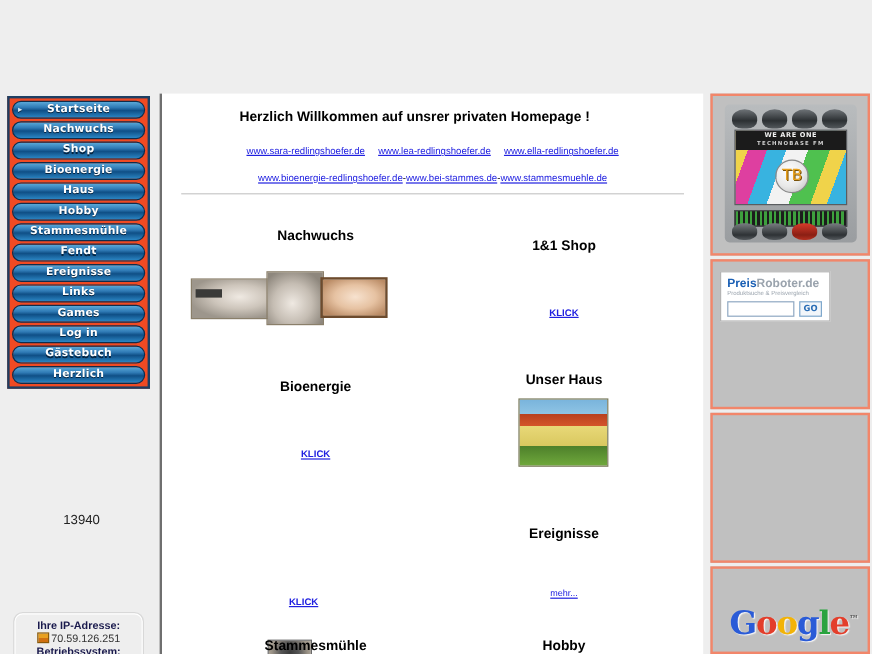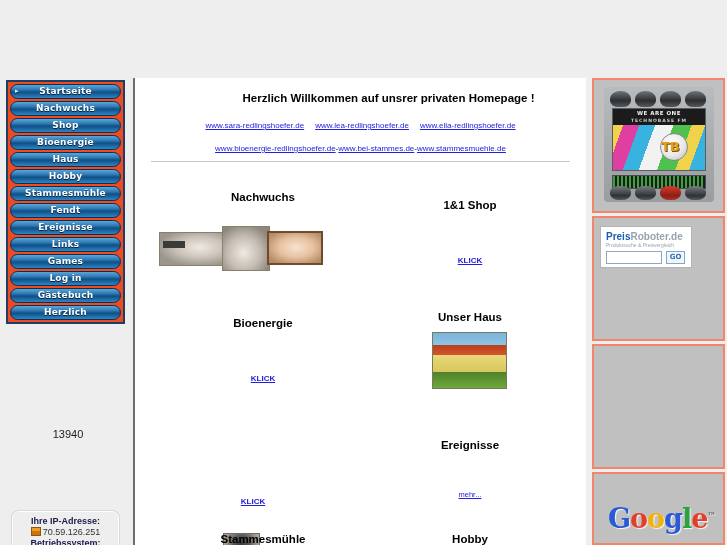--- a/index.html
+++ b/index.html
@@ -148,21 +148,20 @@
   #welcome-title {
     position: absolute;
     left: 0;
     top: 14px;
     width: 421px;
     text-align: center;
     font-family: "Liberation Sans", sans-serif;
     font-size: 11.5px;
     font-weight: bold;
     color: #000;
-    margin-left: 43px;
   }
   .link-row {
     position: absolute;
     width: 451px;
     text-align: center;
     font-size: 8px;
     white-space: nowrap;
   }
   #link-row-1 { left: 0; top: 43px; }
   #link-row-2 { left: 0; top: 66px; }
@@ -341,31 +340,32 @@
     font-family: "DejaVu Sans", sans-serif;
     font-size: 5.5px;
     font-weight: bold;
     text-align: center;
     line-height: 8px;
     letter-spacing: 0.5px;
   }
   #tb-top-bar .l2 { color: #cfcfcf; font-size: 4.5px; letter-spacing: 1px; }
   #tb-logo {
     position: absolute;
-    left: 47px; top: 24px;
+    left: 33px; top: 24px;
     width: 28px; height: 28px;
     border-radius: 50%;
     background: radial-gradient(circle at 40% 35%, #ffffff 0%, #e8e8e8 55%, #b8b8b8 100%);
     border: 1px solid #888;
     box-sizing: border-box;
     color: #e8a01c;
     font-family: "DejaVu Sans", sans-serif;
-    font-weight: bold;
+    font-weight: normal;
     font-size: 13px;
     line-height: 26px;
+    text-align: center;
     text-shadow: 1px 1px 0 #7a5208;
   }
   #tb-eq {
     position: absolute;
     left: 8px; top: 88px;
     width: 94px; height: 14px;
     background: #1c1c1c;
     border: 1px solid #4a4d50;
     box-sizing: border-box;
     background-image: repeating-linear-gradient(to right, #3ea03e 0px, #3ea03e 2px, #1c1c1c 2px, #1c1c1c 4px);

